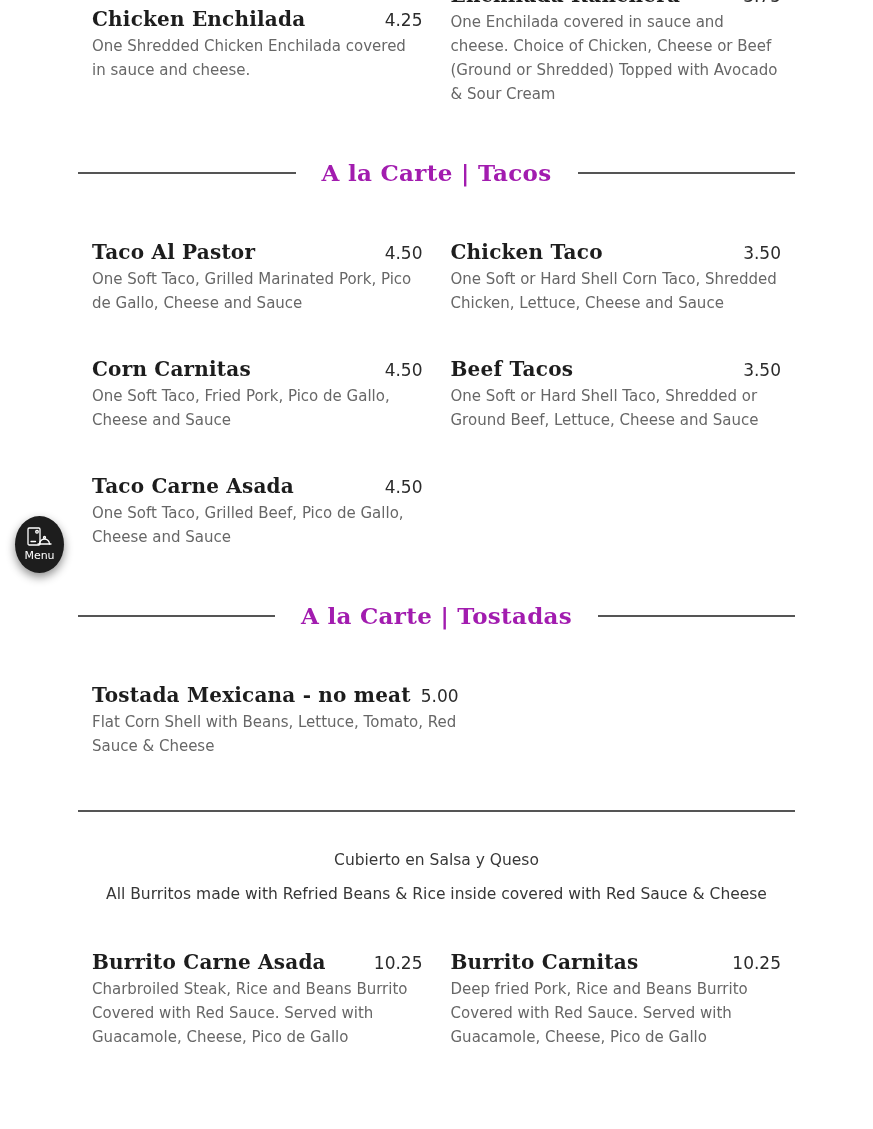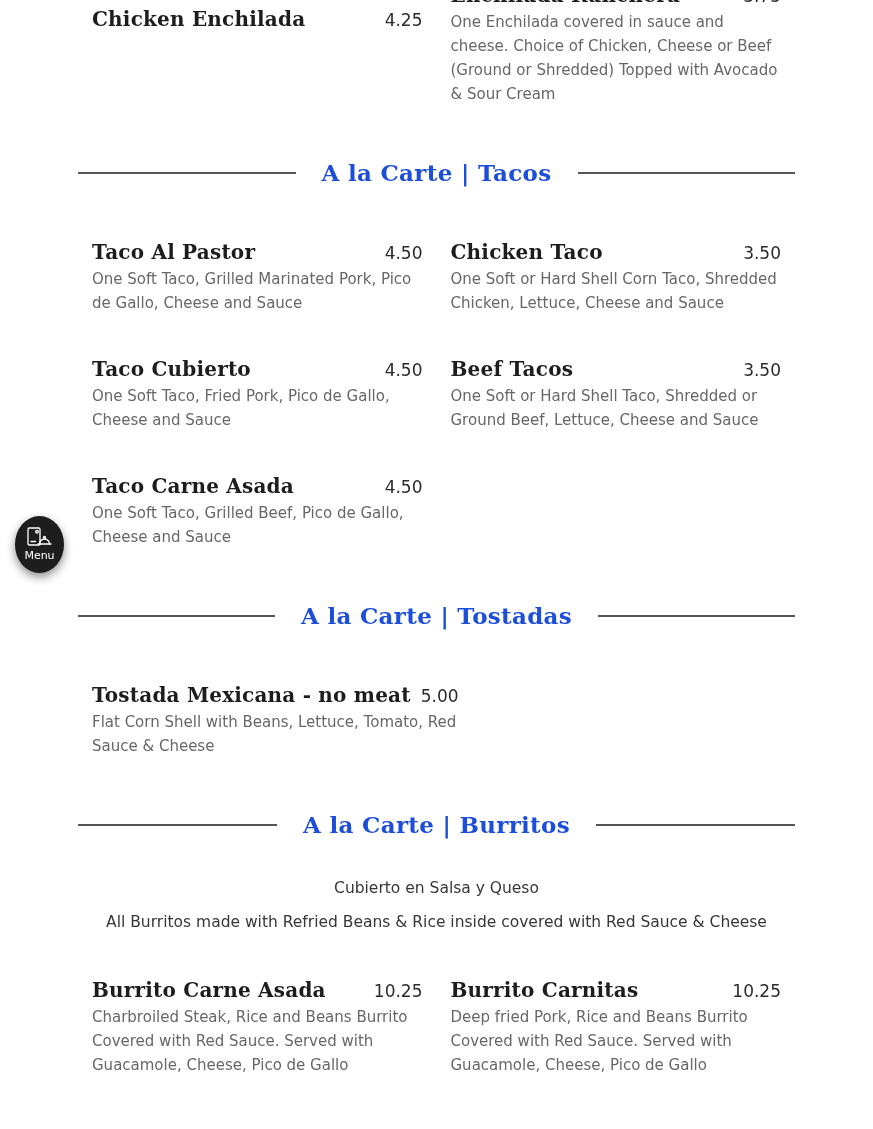--- a/index.html
+++ b/index.html
@@ -63,21 +63,21 @@
   .section-head .line {
     flex: 1;
     height: 2px;
     background: #555555;
   }
   .section-title {
     font-family: "DejaVu Serif", "Liberation Serif", serif;
     font-size: 23px;
     font-weight: 700;
     letter-spacing: 0.3px;
-    color: #1d4ed8;
+    color: #a21caf;
     margin: 0 26px;
     line-height: 30px;
     white-space: nowrap;
   }
   .items.after-head { margin-top: 52px; }
   .items.after-notes { margin-top: 44px; }
   
   .note {
     text-align: center;
     font-size: 15.5px;
@@ -116,20 +116,21 @@
 <body>
 
 <div class="content">
 
   <div class="items top-row">
     <div class="item left-offset">
       <div class="item-head">
         <span class="item-name">Chicken Enchilada</span>
         <span class="item-price">4.25</span>
       </div>
+      <div class="item-desc">One Shredded Chicken Enchilada covered in sauce and cheese.</div>
     </div>
     <div class="item right-offset">
       <div class="item-head">
         <span class="item-name">Enchilada Ranchera</span>
         <span class="item-price">3.75</span>
       </div>
       <div class="item-desc">One Enchilada covered in sauce and cheese. Choice of Chicken, Cheese or Beef (Ground or Shredded) Topped with Avocado &amp; Sour Cream</div>
     </div>
   </div>
 
@@ -149,21 +150,21 @@
     </div>
     <div class="item">
       <div class="item-head">
         <span class="item-name">Chicken Taco</span>
         <span class="item-price">3.50</span>
       </div>
       <div class="item-desc">One Soft or Hard Shell Corn Taco, Shredded Chicken, Lettuce, Cheese and Sauce</div>
     </div>
     <div class="item">
       <div class="item-head">
-        <span class="item-name">Taco Cubierto</span>
+        <span class="item-name">Corn Carnitas</span>
         <span class="item-price">4.50</span>
       </div>
       <div class="item-desc">One Soft Taco, Fried Pork, Pico de Gallo, Cheese and Sauce</div>
     </div>
     <div class="item">
       <div class="item-head">
         <span class="item-name">Beef Tacos</span>
         <span class="item-price">3.50</span>
       </div>
       <div class="item-desc">One Soft or Hard Shell Taco, Shredded or Ground Beef, Lettuce, Cheese and Sauce</div>
@@ -188,21 +189,20 @@
       <div class="item-head">
         <span class="item-name">Tostada Mexicana - no meat</span>
         <span class="item-price">5.00</span>
       </div>
       <div class="item-desc">Flat Corn Shell with Beans, Lettuce, Tomato, Red Sauce &amp; Cheese</div>
     </div>
   </div>
 
   <div class="section-head">
     <span class="line"></span>
-    <h2 class="section-title">A la Carte | Burritos</h2>
     <span class="line"></span>
   </div>
 
   <div class="note note-1">Cubierto en Salsa y Queso</div>
   <div class="note note-2">All Burritos made with Refried Beans &amp; Rice inside covered with Red Sauce &amp; Cheese</div>
 
   <div class="items after-notes">
     <div class="item">
       <div class="item-head">
         <span class="item-name">Burrito Carne Asada</span>

